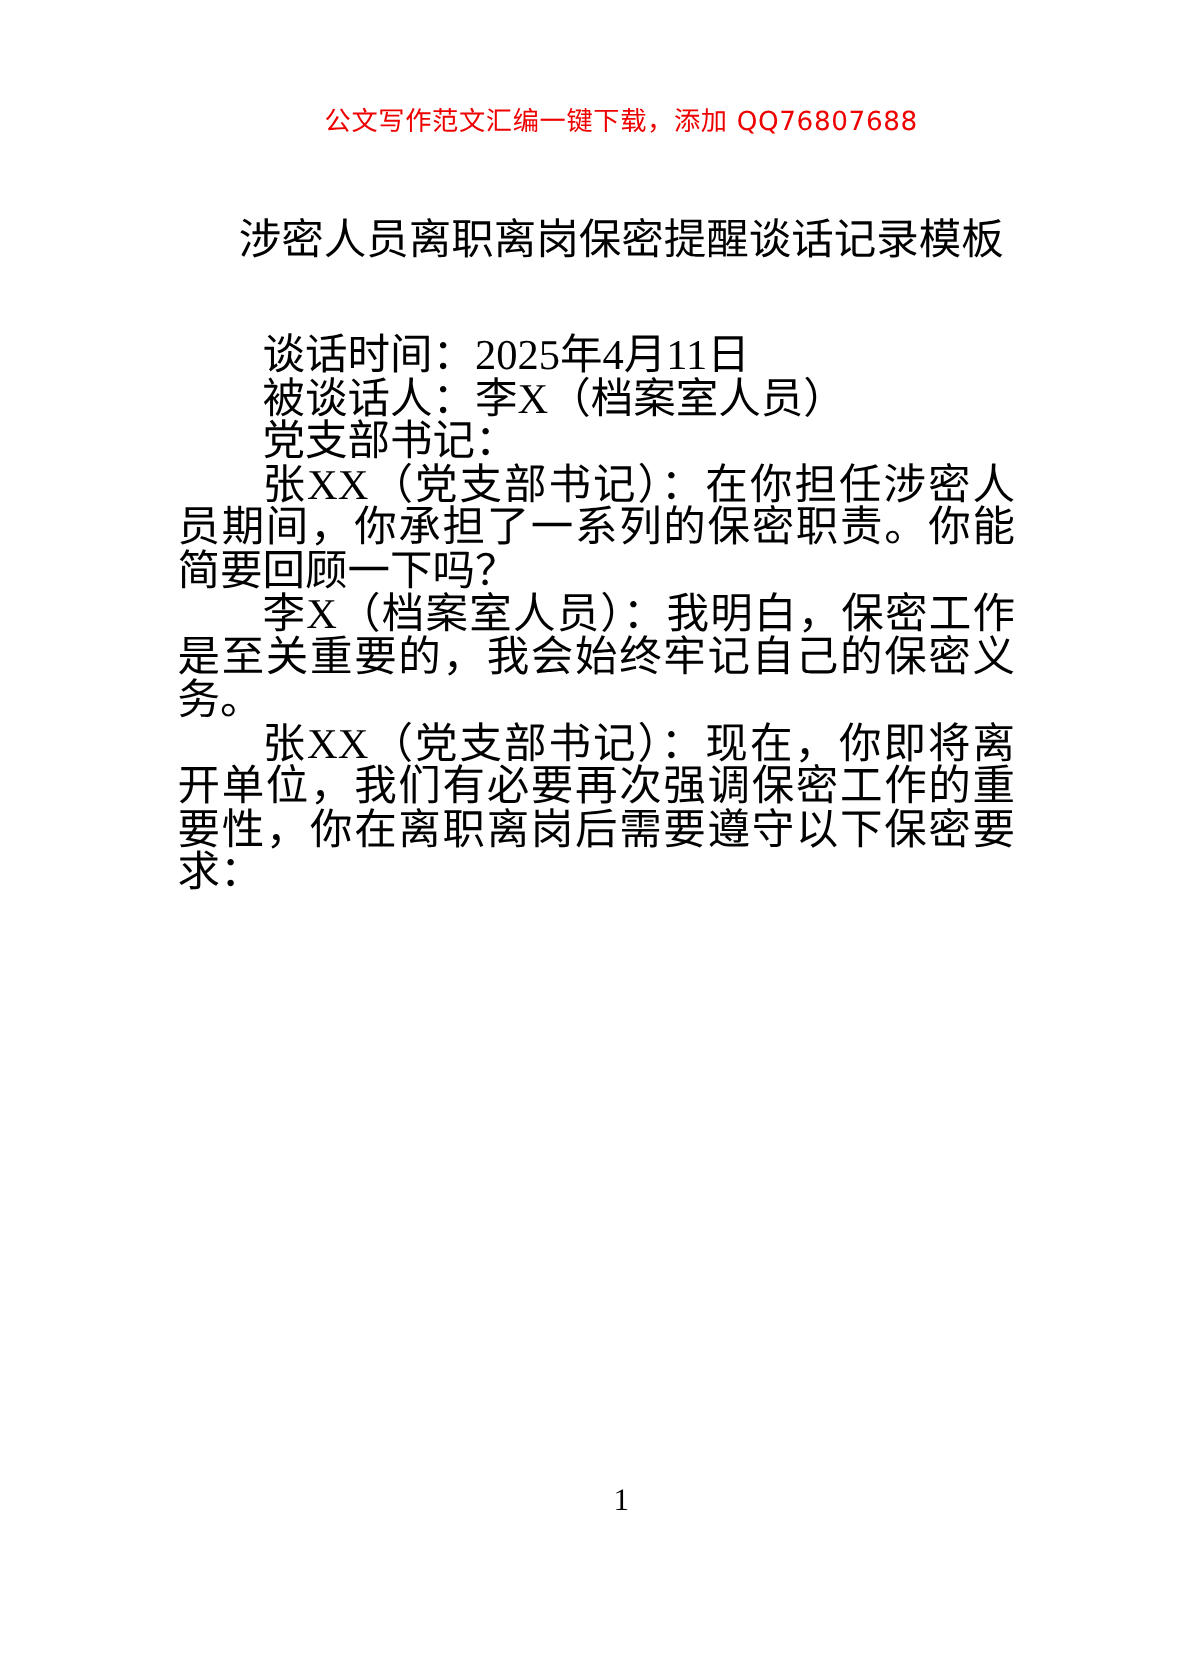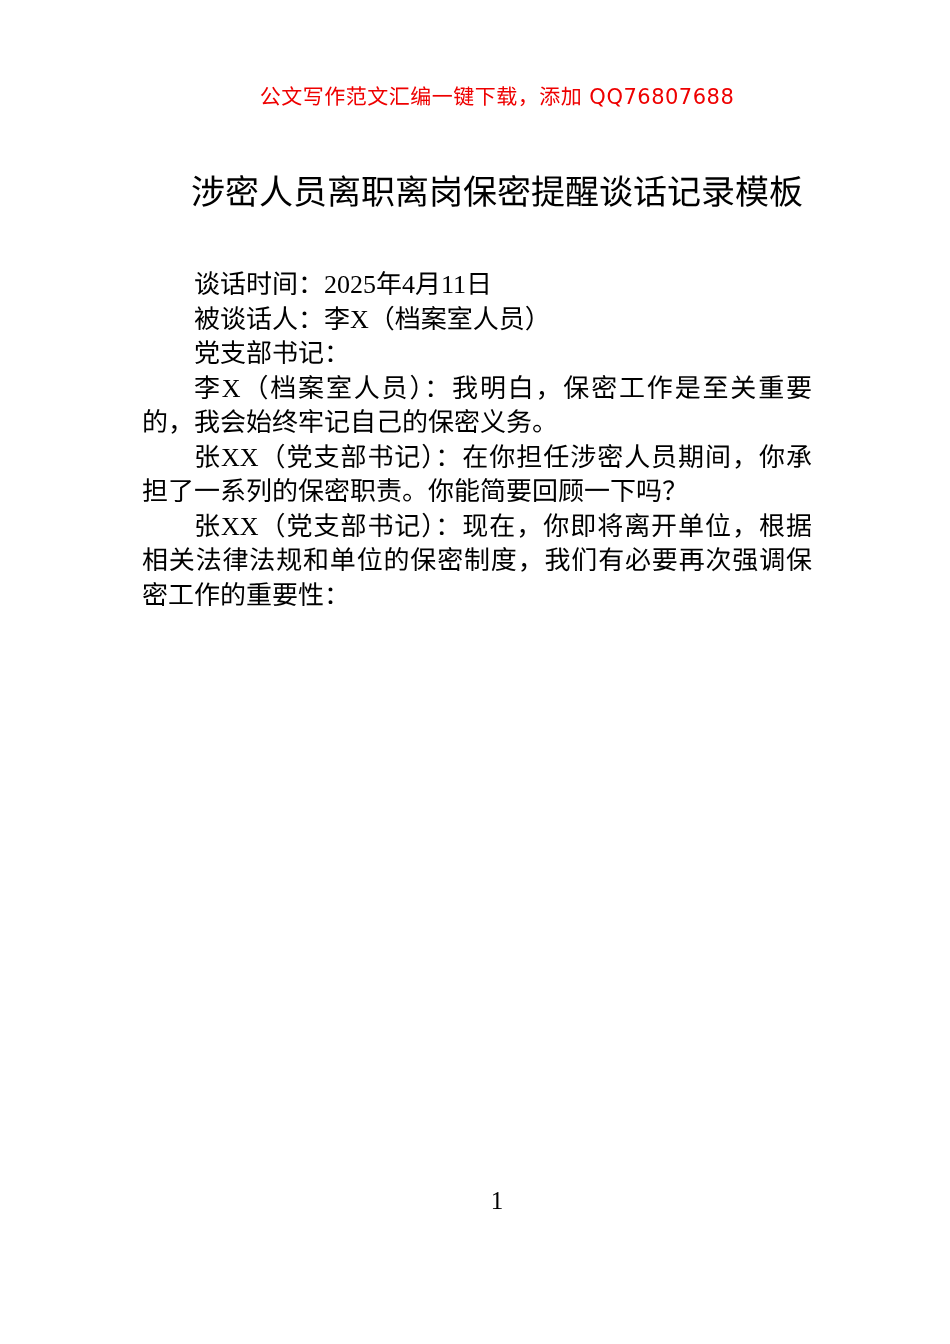--- a/index.html
+++ b/index.html
@@ -39,21 +39,21 @@
     font-size: 34px;
     font-weight: normal;
     line-height: 44px;
     color: #000000;
   }
   .content {
     position: absolute;
     top: 268px;
     left: 142px;
     width: 670px;
-    font-size: 26px;
+    font-size: 34px;
     line-height: 34.5px;
     text-align: justify;
   }
   .content p {
     margin: 0;
     padding: 0;
     text-indent: 2em;
   }
   .meta-line {
     white-space: pre-wrap;
@@ -77,20 +77,20 @@
 
   <div class="header-note">公文写作范文汇编一键下载，添加 QQ76807688</div>
 
   <h1 class="doc-title">涉密人员离职离岗保密提醒谈话记录模板</h1>
 
   <div class="content">
     <p class="meta-line">谈话时间：2025年4月11日</p>
     <p class="meta-line">被谈话人：李X（档案室人员）</p>
     <p class="meta-line">党支部书记：</p>
 
+    <p class="para">张XX（党支部书记）：在你担任涉密人员期间，你承担了一系列的保密职责。你能简要回顾一下吗？</p>
     <p class="para">李X（档案室人员）：我明白，保密工作是至关重要的，我会始终牢记自己的保密义务。</p>
-    <p class="para">张XX（党支部书记）：在你担任涉密人员期间，你承担了一系列的保密职责。你能简要回顾一下吗？</p>
-    <p class="para">张XX（党支部书记）：现在，你即将离开单位，根据相关法律法规和单位的保密制度，我们有必要再次强调保密工作的重要性：</p>
+    <p class="para">张XX（党支部书记）：现在，你即将离开单位，我们有必要再次强调保密工作的重要性，你在离职离岗后需要遵守以下保密要求：</p>
   </div>
 
   <div class="page-number">1</div>
 
 </div>
 
 </body></html>

